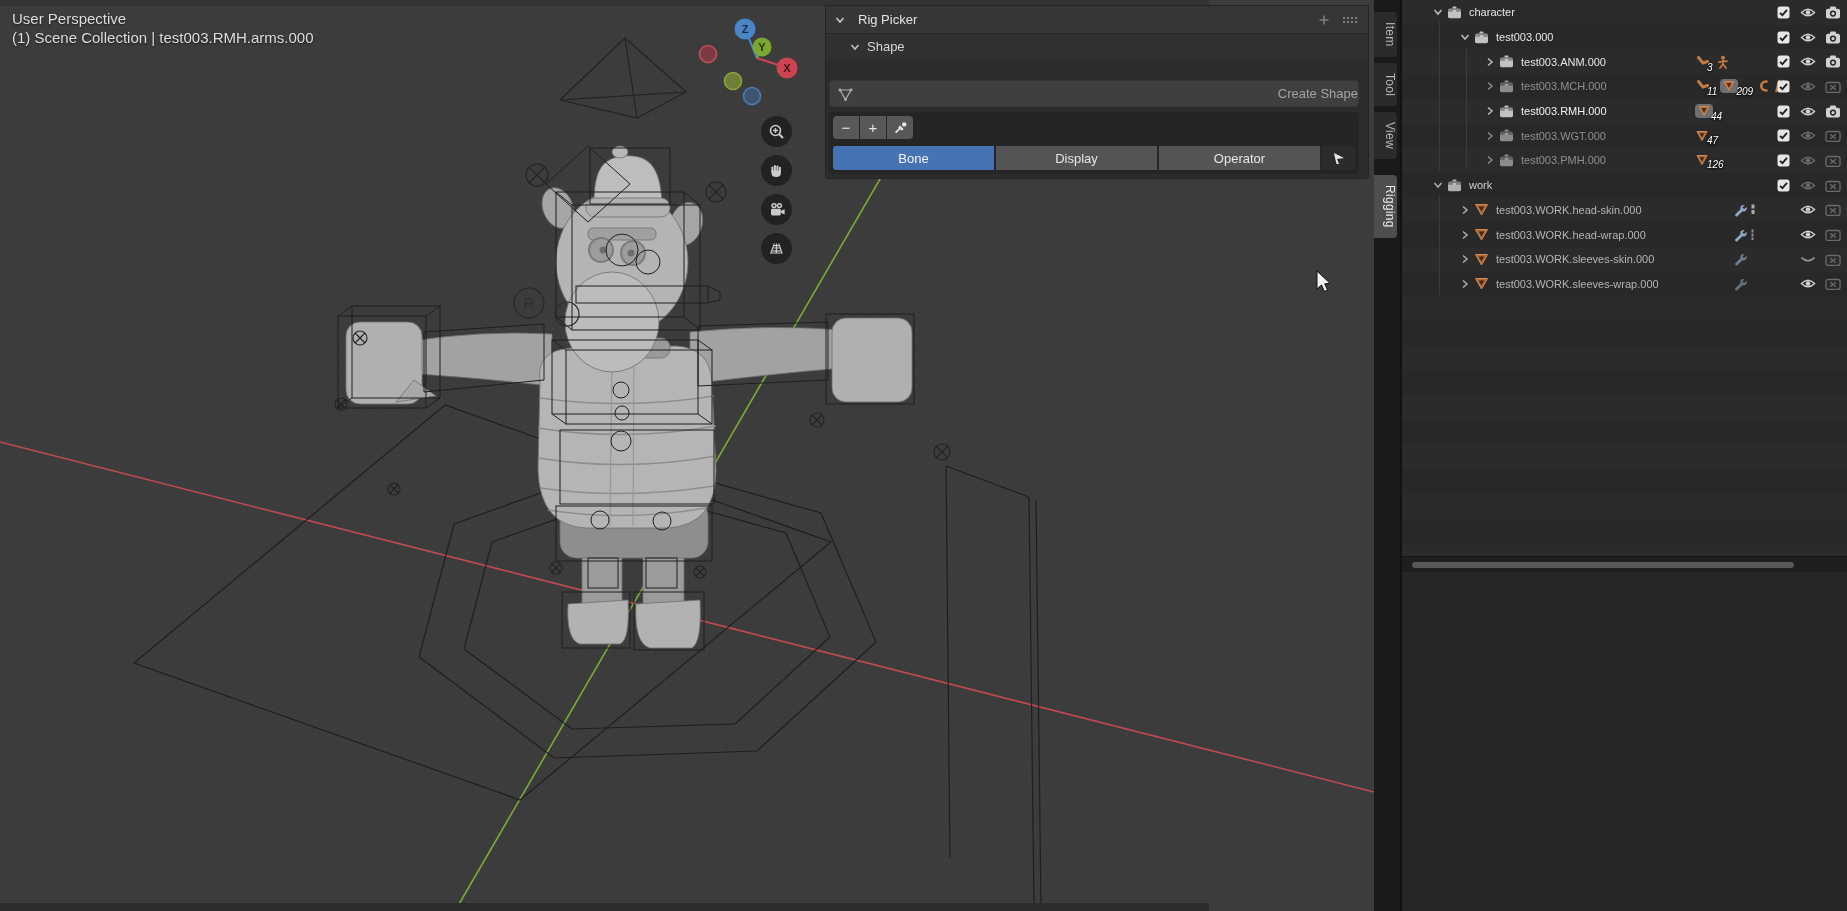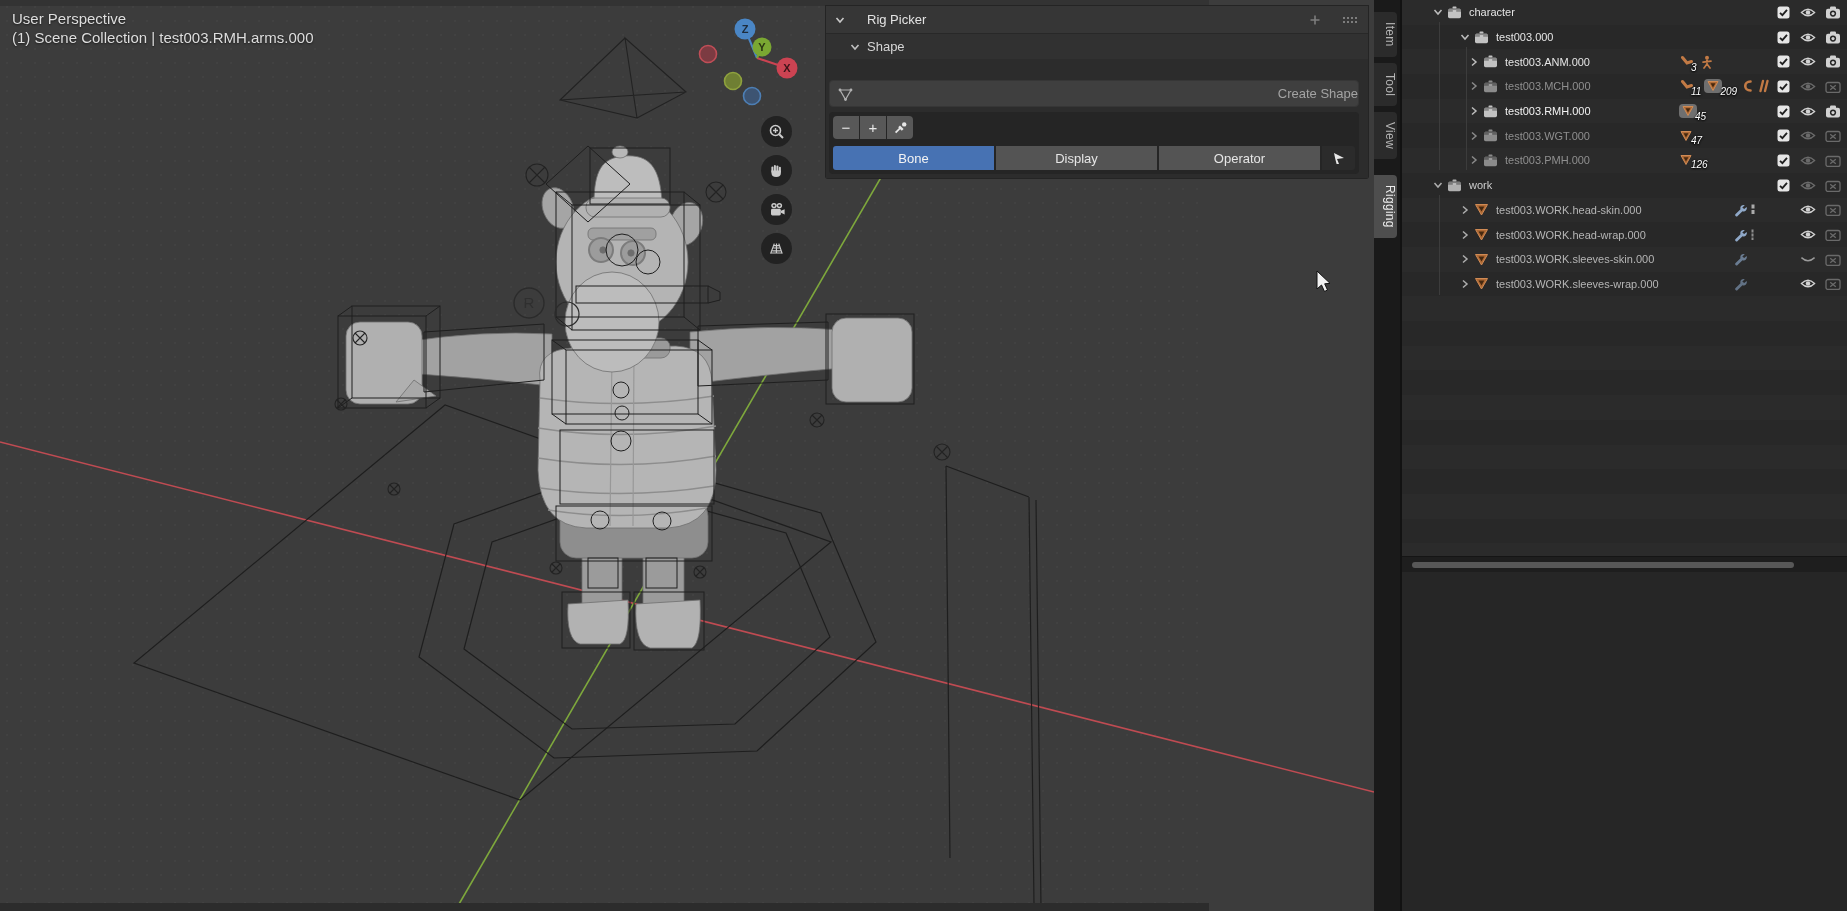--- a/index.html
+++ b/index.html
@@ -18,21 +18,21 @@
     line-height:19px; text-shadow:0 1px 2px rgba(0,0,0,.55); pointer-events:none; }
   #gizmo { position:absolute; left:695px; top:8px; }
   #gizmo text { font-family:"Liberation Sans",sans-serif; font-size:11px; font-weight:bold; }
   .vp-tools { position:absolute; left:761px; top:116px; display:flex; flex-direction:column; gap:8px; }
   .tool-btn { width:31px; height:31px; border-radius:50%; background:rgba(28,28,28,.8);
     display:flex; align-items:center; justify-content:center; }
 
   
   #npanel { position:absolute; left:826px; top:6px; width:542px; height:172px;
     background:#2c2c2c; box-shadow:0 0 0 1px #242424; border-radius:0 0 2px 2px; }
-  .np-header { height:27px; background:#363636; display:flex; align-items:center; padding:0 9px; gap:22px; }
+  .np-header { height:27px; background:#363636; display:flex; align-items:center; padding:0 9px; gap:13px; }
   .np-title { color:#e3e3e3; font-size:13px; }
   .np-spacer { flex:1; }
   .np-sub { height:26px; background:#313131; display:flex; align-items:center; padding-left:24px;
     gap:7px; border-top:1px solid #282828; }
   .np-sub-title { color:#d6d6d6; font-size:13px; }
   .np-body { position:relative; height:119px; background:#2c2c2c; }
   .create-btn { position:absolute; left:3px; top:21px; width:530px; height:27px; background:#3f3f3f;
     border:1px solid #363636; border-radius:4px; display:flex; align-items:center; justify-content:flex-end; }
   .create-btn .lbl { color:#a3a3a3; font-size:13px; }
   .create-btn .ic { position:absolute; left:8px; top:6px; }
@@ -62,21 +62,21 @@
 
   
   #rightcol { position:absolute; left:1400px; top:0; width:447px; height:911px; background:#262626;
     border-left:2px solid #121212; }
   #outliner { position:absolute; top:0; left:0; right:0; height:556px; overflow:hidden;
     background:repeating-linear-gradient(#2b2b2b 0 24.7px, #282828 24.7px 49.4px); }
   .guide { position:absolute; width:1px; background:#3c3c3c; }
   .row { position:relative; height:24.7px; display:flex; align-items:center; }
   .row .tw { width:16px; display:flex; justify-content:center; flex:none; }
   .row .oicon { width:17px; display:flex; justify-content:center; flex:none; margin-right:6px; }
-  .lv0 { padding-left:28px; } .lv1 { padding-left:55px; } .lv2 { padding-left:64px; }
+  .lv0 { padding-left:28px; } .lv1 { padding-left:55px; } .lv2 { padding-left:64px;margin-left:16px; }
   .lbl { font-size:11px; color:#e5e5e5; white-space:nowrap; }
   .row.dim .lbl { color:#8f8f8f; }
   .row.semi .lbl { color:#b5b5b5; }
   .row.bright .lbl { color:#f2f2f2; }
   .badges { position:absolute; left:277px; display:flex; align-items:center; gap:3px; }
   .badge { display:flex; align-items:flex-end; }
   .cnt { font-size:10px; color:#ffffff; text-shadow:0 1px 2px rgba(0,0,0,.95), 0 0 2px rgba(0,0,0,.9);
     transform:translateY(4px); margin-left:-2px; }
   .hl { background:#6f6f6f; border-radius:4px; padding:1px 2px; display:flex; }
   .mods { position:absolute; right:84px; width:30px; display:flex; gap:4px; align-items:center; }
@@ -581,21 +581,21 @@
           </span>
         <span class="lbl">test003.RMH.000</span>
         <span class="badges">
           <span class="badge">
               <span class="hl">
                 <svg width="14" height="12" viewBox="0 0 14 12">
                   <polygon points="2,1.5 12,1.5 7,10.5" fill="#b06a35" stroke="#d08b55" stroke-width="1"></polygon>
                   <polygon points="4.6,3.2 9.4,3.2 7,7.6" fill="#46280f"></polygon>
                 </svg>
               </span>
-              <em class="cnt">45</em>
+              <em class="cnt">44</em>
             </span>
         </span>
         <span class="ctrl">
           <span class="cell">
               <svg width="13" height="13" viewBox="0 0 13 13">
                 <rect x="0.5" y="0.5" width="12" height="12" rx="2.5" fill="#e6e6e6"></rect>
                 <path d="M3 6.8 L5.4 9.2 L10 3.8" stroke="#1e1e1e" stroke-width="1.8" fill="none"></path>
               </svg>
             </span>
           <span class="cell c-bright">

